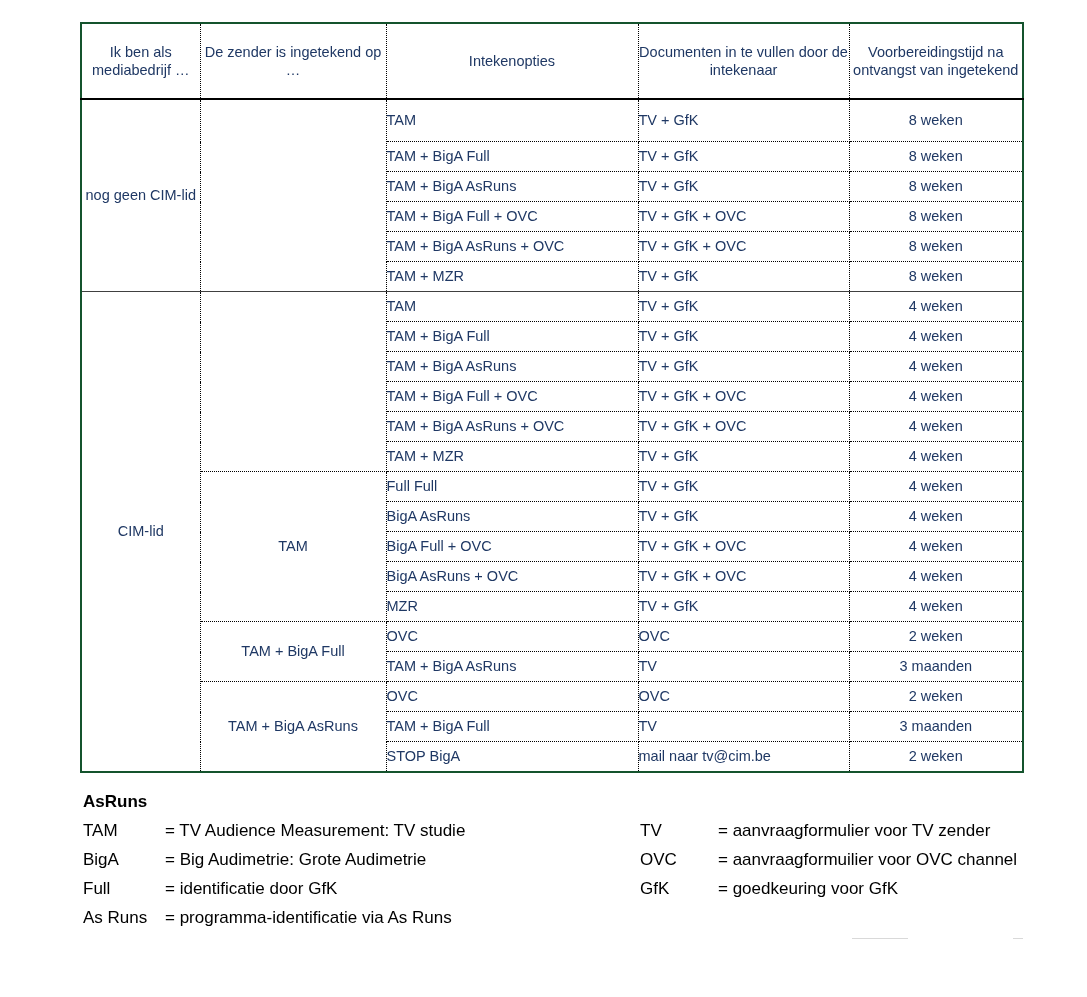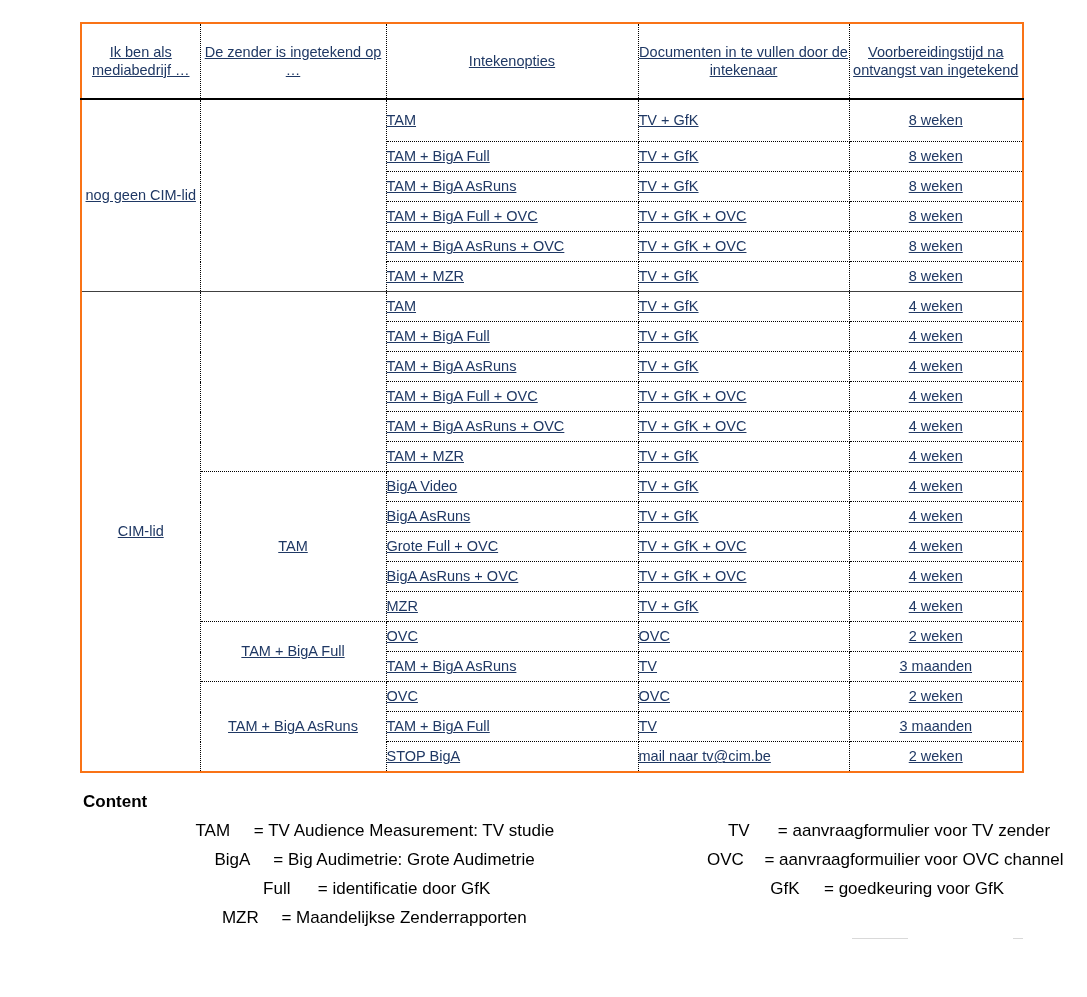--- a/index.html
+++ b/index.html
@@ -20,22 +20,21 @@
   .table-wrap {
     position: absolute;
     left: 80px;
     top: 22px;
     width: 942px;
   }
   table.matrix {
     border-collapse: collapse;
     table-layout: fixed;
     width: 942px;
-    border: 2px solid #f97316;
-    text-decoration: underline;
+    border: 2px solid #14532d;
   }
   table.matrix td,
   table.matrix th {
     border: 1px dotted #000000;
     font-weight: normal;
     font-size: 14.5px;
     line-height: 1.25;
     color: #1f3864;
     padding: 0 0 0 0;
     vertical-align: middle;
@@ -206,31 +205,31 @@
         <td class="cell-center">4 weken</td>
       </tr>
       <tr>
         <td class="cell-left">TAM + MZR</td>
         <td class="cell-left">TV + GfK</td>
         <td class="cell-center">4 weken</td>
       </tr>
 
       <tr>
         <td class="cell-center" rowspan="5">TAM</td>
-        <td class="cell-left">BigA Video</td>
+        <td class="cell-left">Full Full</td>
         <td class="cell-left">TV + GfK</td>
         <td class="cell-center">4 weken</td>
       </tr>
       <tr>
         <td class="cell-left">BigA AsRuns</td>
         <td class="cell-left">TV + GfK</td>
         <td class="cell-center">4 weken</td>
       </tr>
       <tr>
-        <td class="cell-left">Grote Full + OVC</td>
+        <td class="cell-left">BigA Full + OVC</td>
         <td class="cell-left">TV + GfK + OVC</td>
         <td class="cell-center">4 weken</td>
       </tr>
       <tr>
         <td class="cell-left">BigA AsRuns + OVC</td>
         <td class="cell-left">TV + GfK + OVC</td>
         <td class="cell-center">4 weken</td>
       </tr>
       <tr>
         <td class="cell-left">MZR</td>
@@ -265,34 +264,34 @@
         <td class="cell-left">STOP BigA</td>
         <td class="cell-left">mail naar tv@cim.be</td>
         <td class="cell-center">2 weken</td>
       </tr>
 
     </tbody>
   </table>
 </div>
 
 <div class="legend">
-  <div class="legend-title">Content</div>
-  <div class="legend-cols" style="height:175px;text-align:center;">
+  <div class="legend-title">AsRuns</div>
+  <div class="legend-cols" style="height:175px;">
     <div class="legend-col left">
       <div class="legend-row">
         <span class="legend-key">TAM</span><span class="legend-eq">= TV Audience Measurement: TV studie</span>
       </div>
       <div class="legend-row">
         <span class="legend-key">BigA</span><span class="legend-eq">= Big Audimetrie: Grote Audimetrie</span>
       </div>
       <div class="legend-row">
         <span class="legend-key">Full</span><span class="legend-eq">= identificatie door GfK</span>
       </div>
       <div class="legend-row">
-        <span class="legend-key">MZR</span><span class="legend-eq">= Maandelijkse Zenderrapporten</span>
+        <span class="legend-key">As Runs</span><span class="legend-eq">= programma-identificatie via As Runs</span>
       </div>
     </div>
     <div class="legend-col right">
       <div class="legend-row">
         <span class="legend-key">TV</span><span class="legend-eq">= aanvraagformulier voor TV zender</span>
       </div>
       <div class="legend-row">
         <span class="legend-key">OVC</span><span class="legend-eq">= aanvraagformuilier voor OVC channel</span>
       </div>
       <div class="legend-row">

